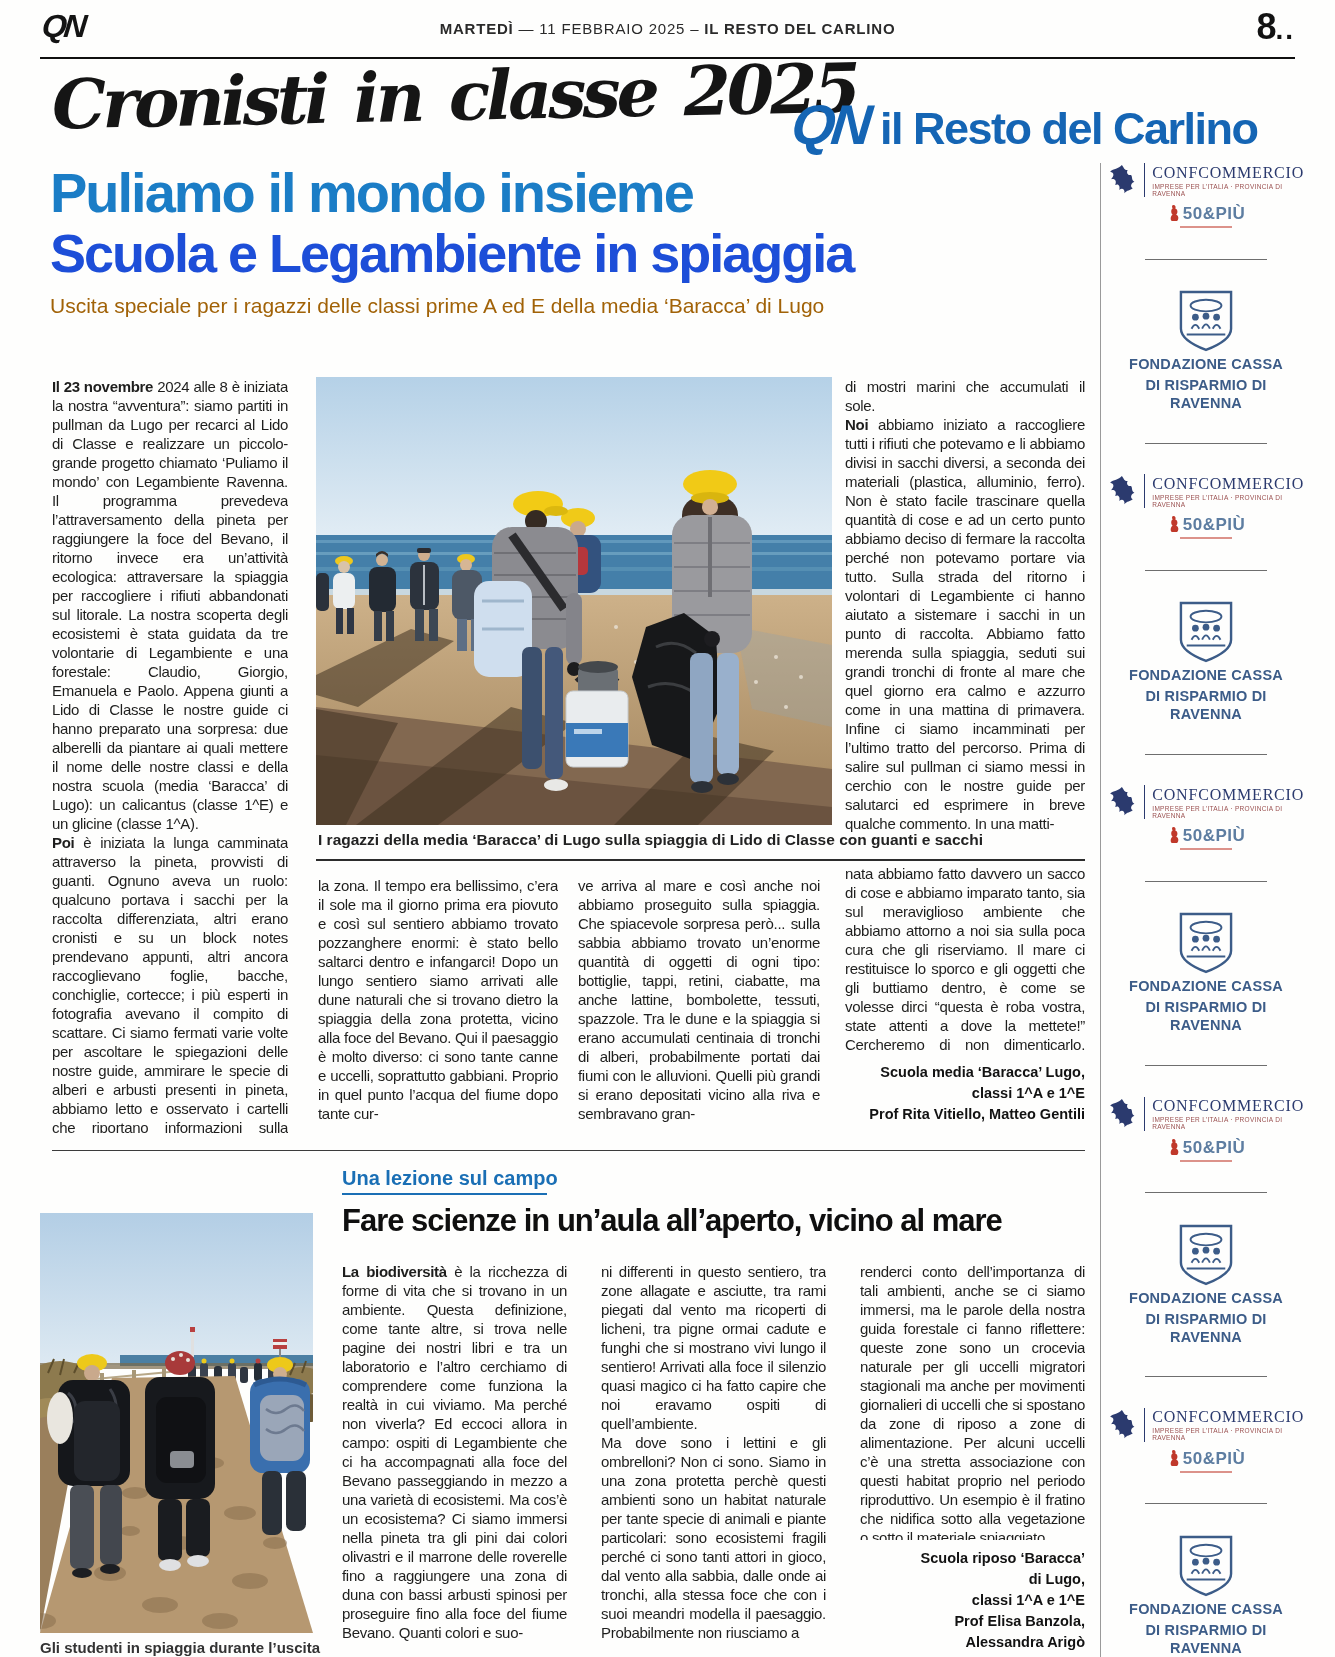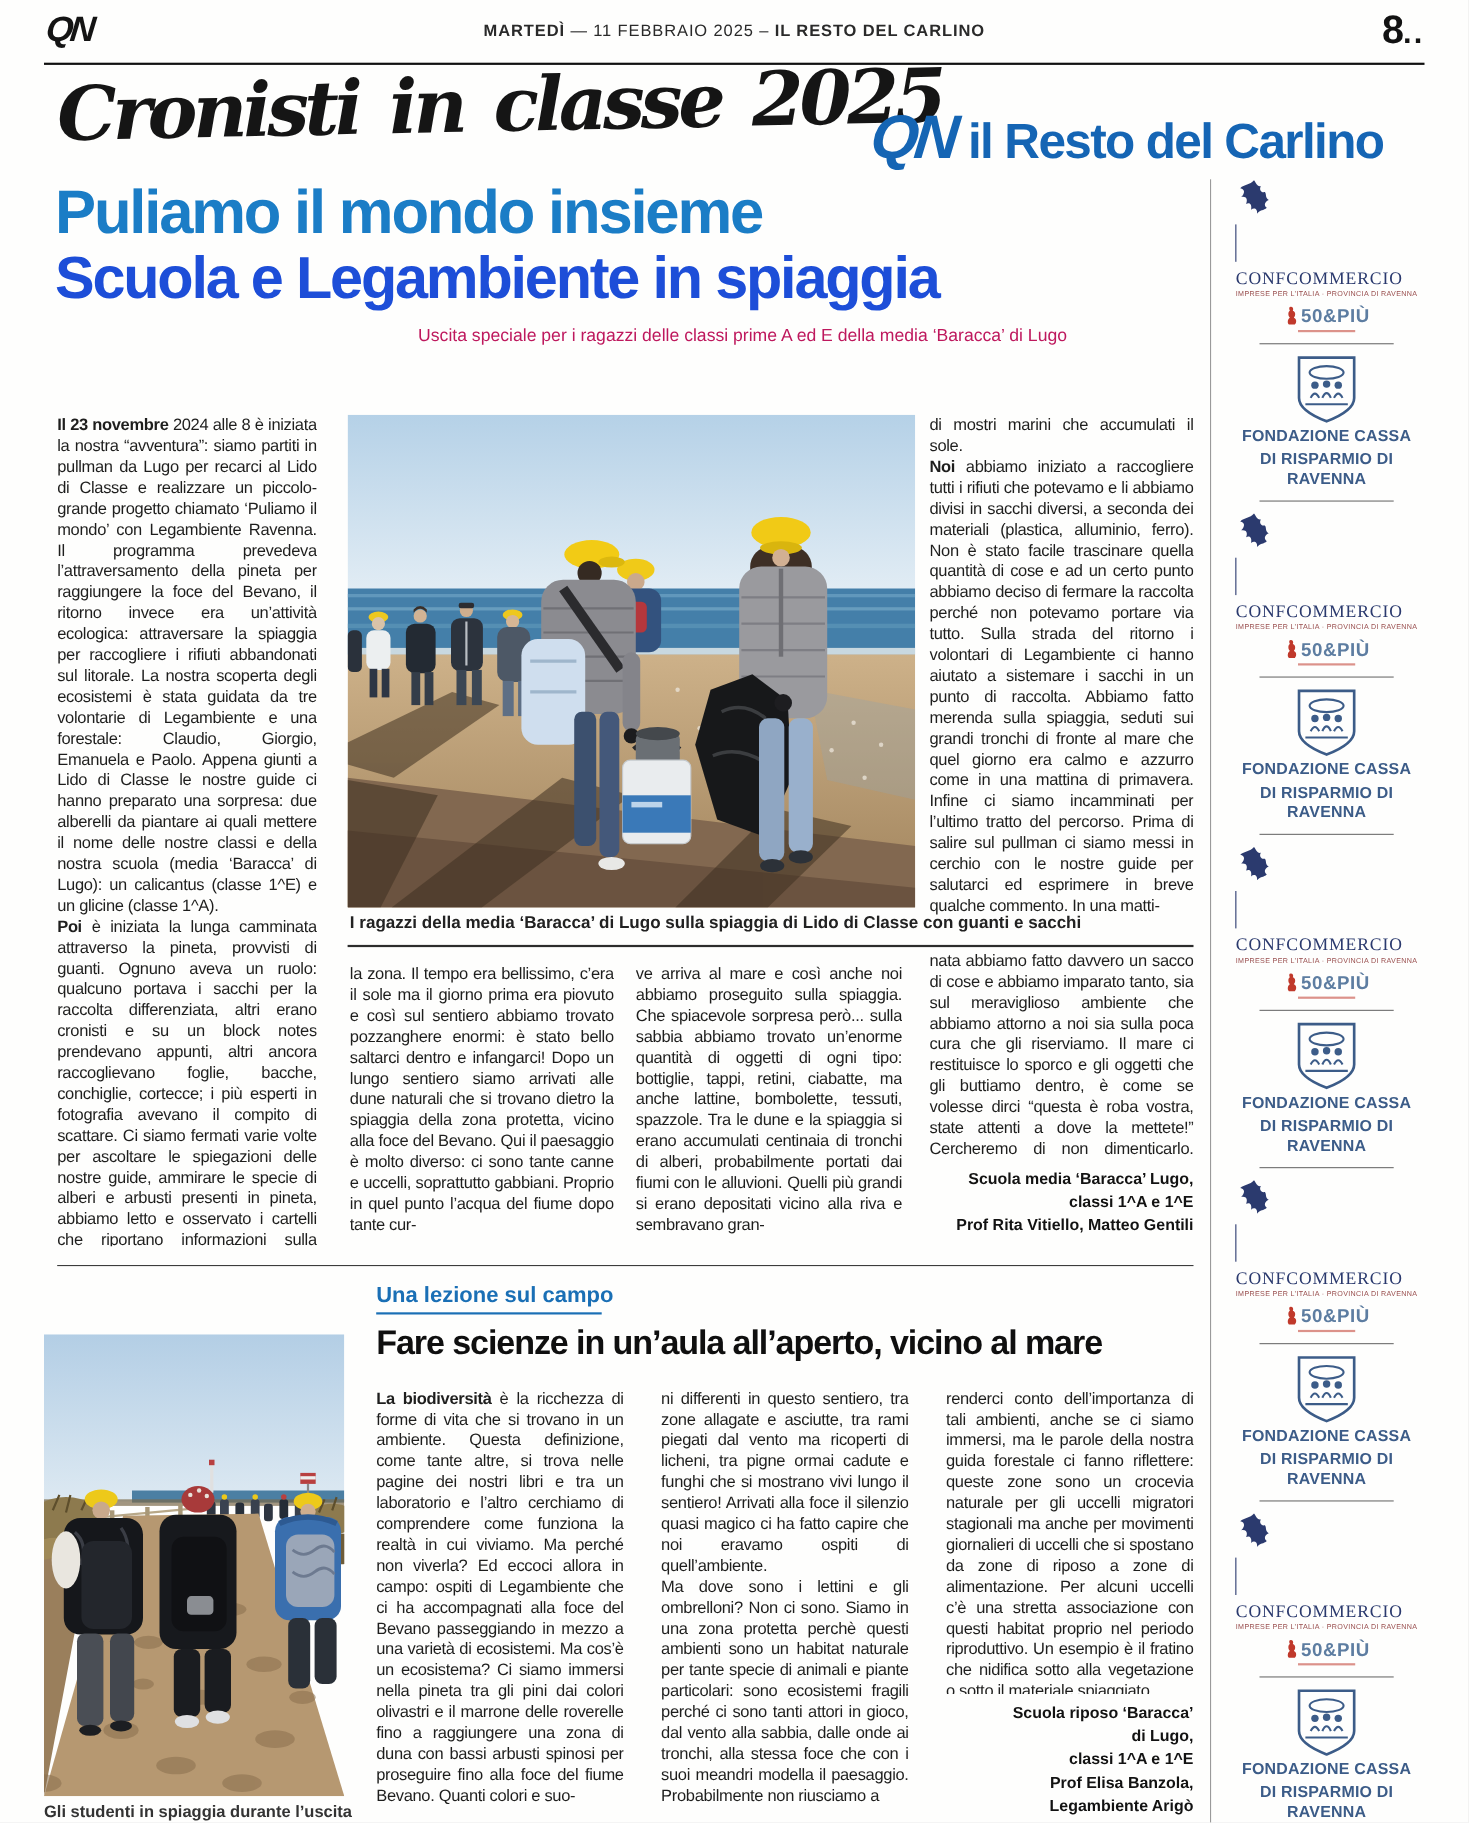--- a/index.html
+++ b/index.html
@@ -20,21 +20,21 @@
   .script-title{position:absolute;left:52px;top:56px;font-family:"DejaVu Serif",serif;font-style:italic;
                 font-weight:700;font-size:68px;letter-spacing:-4px;word-spacing:8px;color:#151515;
                 transform:rotate(-1.2deg);white-space:nowrap;}
   .brand{position:absolute;left:792px;top:92px;display:flex;align-items:baseline;gap:12px;color:#1565b4;}
   .brand-qn{font-style:italic;font-weight:800;font-size:56px;letter-spacing:-4px;transform:skewX(-6deg);}
   .brand-name{font-weight:800;font-size:45px;letter-spacing:-1.5px;white-space:nowrap;}
 
   
   .h1-blue{position:absolute;left:50px;top:160px;font-size:56px;font-weight:800;letter-spacing:-2px;color:#1b7dc6;white-space:nowrap;}
   .h1-black{position:absolute;left:50px;top:222px;font-size:54px;font-weight:800;letter-spacing:-2px;color:#1d4ed8;white-space:nowrap;}
-  .standfirst{position:absolute;left:50px;top:292px;width:920px;font-size:16px;line-height:27px;color:#be185d;text-align:right;}
+  .standfirst{position:absolute;left:50px;top:292px;width:920px;font-size:21px;line-height:27px;color:#a16207;}
 
   
   .bodycol{position:absolute;font-size:15px;line-height:19px;letter-spacing:-.3px;
            text-align:justify;color:#1e1e1d;overflow:hidden;}
   .bodycol p{margin:0;}
   .lead{font-weight:800;}
   #col1{left:52px;top:377px;width:236px;height:756px;}
   #col2{left:318px;top:876px;width:240px;height:258px;}
   #col3{left:578px;top:876px;width:242px;height:258px;}
   #col4a{left:845px;top:377px;width:240px;height:476px;}
@@ -61,21 +61,21 @@
   #a2col1{left:342px;top:1262px;width:225px;height:396px;}
   #a2col2{left:601px;top:1262px;width:225px;height:396px;}
   #a2col3{left:860px;top:1262px;width:225px;height:278px;}
 
   
   .sidebar-vrule{position:absolute;left:1100px;top:163px;width:1px;height:1494px;background:#9a9a9a;}
   .sidebar{position:absolute;left:1108px;top:163px;width:196px;height:1494px;display:flex;
            flex-direction:column;align-items:center;justify-content:space-between;overflow:hidden;}
   .ad-divider{width:122px;height:1px;background:#6e6e6e;flex:none;}
   .ad{display:flex;flex-direction:column;align-items:center;flex:none;}
-  .conf-row{display:flex;align-items:flex-start;gap:7px;flex-direction:column;}
+  .conf-row{display:flex;align-items:center;gap:7px;}
   .conf-vr{width:1px;height:34px;background:#2b3a6e;}
   .conf-name{font-family:"Liberation Serif",serif;font-size:16px;letter-spacing:.8px;color:#2b3a6e;}
   .conf-sub{font-size:6.5px;letter-spacing:.3px;color:#9a5050;margin-top:1px;}
   .fifty-row{display:flex;align-items:flex-start;gap:3px;margin-top:7px;}
   .fifty-text{font-size:17px;font-weight:700;letter-spacing:.5px;color:#5d7da1;}
   .fifty-bar{width:52px;height:2px;background:#c0392b;opacity:.55;margin-top:2px;align-self:center;}
   .fond{gap:3px;}
   .fond-line{font-size:14.5px;font-weight:700;letter-spacing:.2px;color:#3c5c88;text-align:center;line-height:18px;}
 </style>
 </head>
@@ -367,21 +367,21 @@
     <p>Ma dove sono i lettini e gli ombrelloni? Non ci sono. Siamo in una zona protetta perchè questi ambienti sono un habitat naturale per tante specie di animali e piante particolari: sono ecosistemi fragili perché ci sono tanti attori in gioco, dal vento alla sabbia, dalle onde ai tronchi, alla stessa foce che con i suoi meandri modella il paesaggio. Probabilmente non riusciamo a</p>
   </div>
   <div class="bodycol" id="a2col3">
     <p>renderci conto dell’importanza di tali ambienti, anche se ci siamo immersi, ma le parole della nostra guida forestale ci fanno riflettere: queste zone sono un crocevia naturale per gli uccelli migratori stagionali ma anche per movimenti giornalieri di uccelli che si spostano da zone di riposo a zone di alimentazione. Per alcuni uccelli c’è una stretta associazione con questi habitat proprio nel periodo riproduttivo. Un esempio è il fratino che nidifica sotto alla vegetazione o sotto il materiale spiaggiato.</p>
   </div>
   <div class="sig" id="sig2">
     <div>Scuola riposo ‘Baracca’</div>
     <div>di Lugo,</div>
     <div>classi 1^A e 1^E</div>
     <div>Prof Elisa Banzola,</div>
-    <div>Legambiente Arigò</div>
+    <div>Alessandra Arigò</div>
   </div>
 
   <div class="sidebar-vrule"></div>
   <div class="sidebar">
 
     <div class="ad conf">
       <div class="conf-row">
         <svg width="34" height="34" viewBox="0 0 38 38">
             <path d="M19 1 C15 6 9 5 5 9 C10 10 10 14 6 18 C11 17 13 20 11 25 C15 23 17 26 16 31 C19 28 23 30 22 35 C25 31 29 32 32 29 C28 26 31 22 34 21 C30 19 32 15 30 13 C26 14 24 10 26 7 C22 8 21 3 19 1 Z" fill="#2b3a6e"></path>
           </svg>

